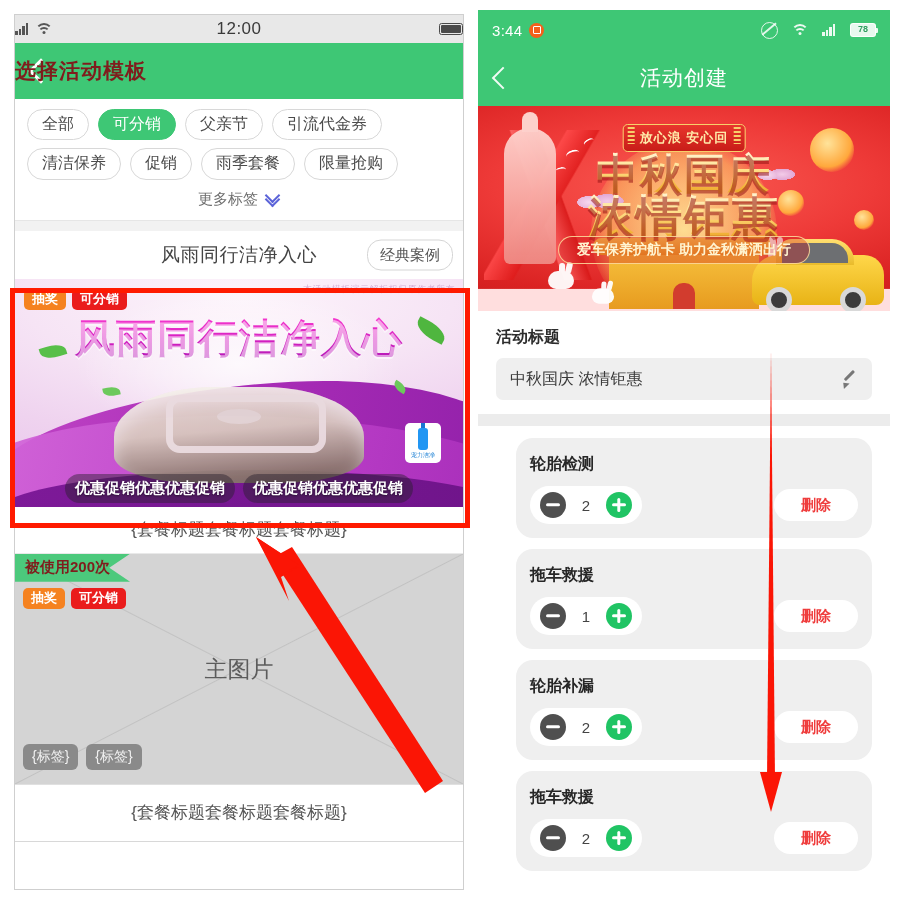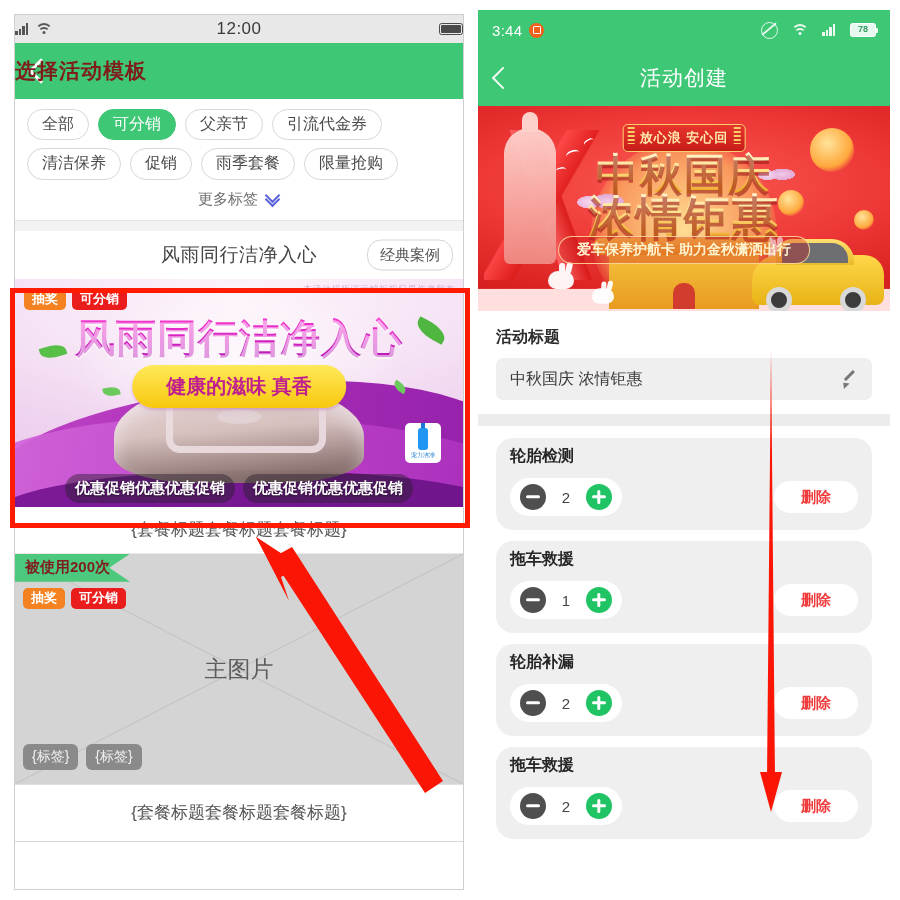--- a/index.html
+++ b/index.html
@@ -441,22 +441,23 @@
   }
   .pencil::after{
     content:"";position:absolute;left:0px;bottom:1px;width:0;height:0;
     border-left:4px solid transparent;border-right:4px solid transparent;
     border-bottom:5px solid #777;transform:rotate(-45deg);
   }
   .r-sep{height:12px;background:#ececec;margin:14px -18px 0;}
 
   .svc-list{padding-top:12px;}
   .svc{
-    background:#efefef;border-radius:17px;padding:8px 14px 14px;margin-bottom:11px;
+    background:#efefef;border-radius:17px;padding:16px 14px 14px;margin-bottom:11px;
     position:relative;
+    margin-left:20px;
   }
   .svc-name{font-size:16px;color:#262626;font-weight:bold;margin-bottom:11px;}
   .svc-row{display:flex;align-items:center;}
   .stepper{
     background:#fff;border-radius:22px;height:38px;display:flex;align-items:center;
     padding:0 10px;gap:13px;box-sizing:border-box;
   }
   .btn-minus,.btn-plus{
     width:26px;height:26px;border-radius:50%;position:relative;cursor:pointer;flex:0 0 auto;
   }
@@ -556,21 +557,20 @@
       <div class="promo-leaf lf4"></div>
 
       <div class="promo-badges">
         <span class="bdg orange">抽奖</span>
         <span class="bdg red">可分销</span>
       </div>
 
 
       <div class="promo-watermark">本活动模板演示解析权归原作者所有</div>
       <div class="promo-title">风雨同行洁净入心</div>
-      <div class="promo-sub">健康的滋味  真香</div>
 
       <div class="promo-prod"></div>
       <div class="promo-bottle">
         <b></b>
           <span>宠力洁净</span>
       </div>
 
       <div class="promo-ribbon">
         <span>优惠促销优惠优惠促销</span>
         <span>优惠促销优惠优惠促销</span>

